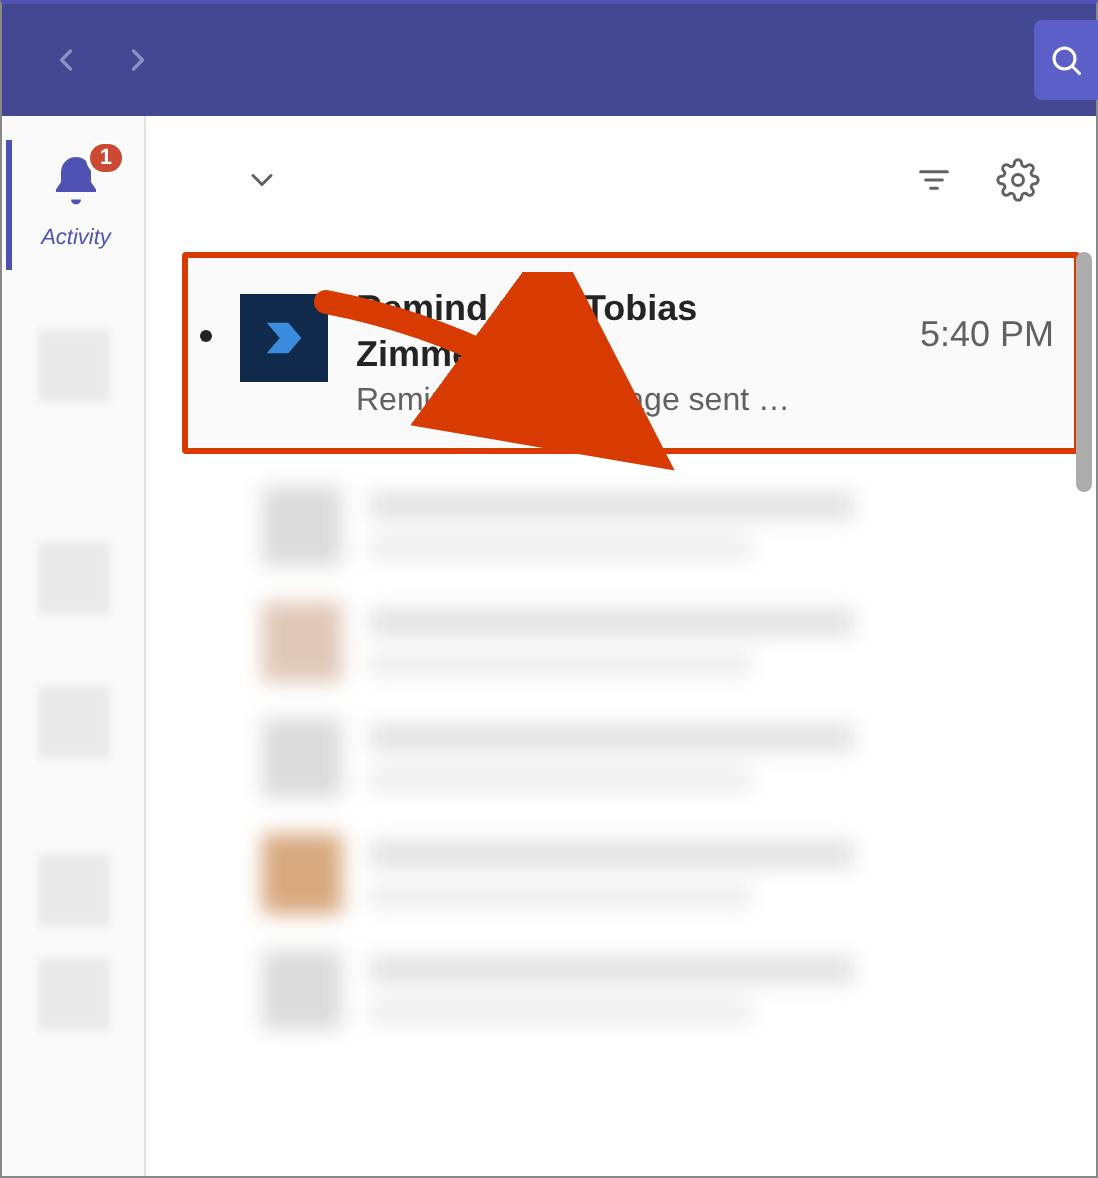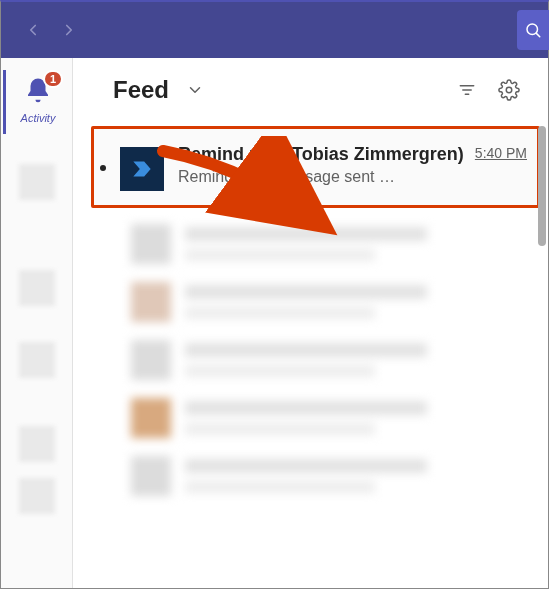--- a/index.html
+++ b/index.html
@@ -174,25 +174,24 @@
     .feed-text { flex: 1; min-width: 0; }
     .feed-title-row { display: flex; align-items: flex-start; gap: 8px; }
     .feed-title {
       font-weight: 700;
       font-size: 18px;
       color: #242424;
       line-height: 1.3;
       flex: 1;
     }
     .feed-time {
-      font-size: 14px;
+      font-size: 18px;
       color: #616161;
       white-space: nowrap;
-      margin-top: 2px;
-      text-decoration: underline;
+      margin-top: 14px;
     }
     .feed-preview {
       font-size: 16px;
       color: #616161;
       margin-top: 2px;
       white-space: nowrap;
       overflow: hidden;
       text-overflow: ellipsis;
     }
     .blur-rows {
@@ -272,21 +271,20 @@
       <div class="rail-placeholder"></div>
       <div class="rail-placeholder" style="margin-top:70px"></div>
       <div class="rail-placeholder" style="margin-top:36px"></div>
       <div class="rail-placeholder" style="margin-top:48px"></div>
       <div class="rail-placeholder" style="margin-top:16px"></div>
     </div>
 
     <div class="main">
 
       <div class="main-header">
-        <div class="main-title">Feed</div>
         <div class="chev-wrap">
           <svg width="18" height="18" viewBox="0 0 24 24" fill="none" stroke="#616161" stroke-width="2" stroke-linecap="round" stroke-linejoin="round">
               <polyline points="6 9 12 15 18 9"></polyline>
             </svg>
         </div>
         <div class="header-spacer"></div>
         <div class="header-icon-btn">
           <svg width="20" height="20" viewBox="0 0 24 24" fill="none" stroke="currentColor" stroke-width="1.8" stroke-linecap="round">
               <line x1="4" y1="7" x2="20" y2="7"></line>
               <line x1="7" y1="12" x2="17" y2="12"></line>

